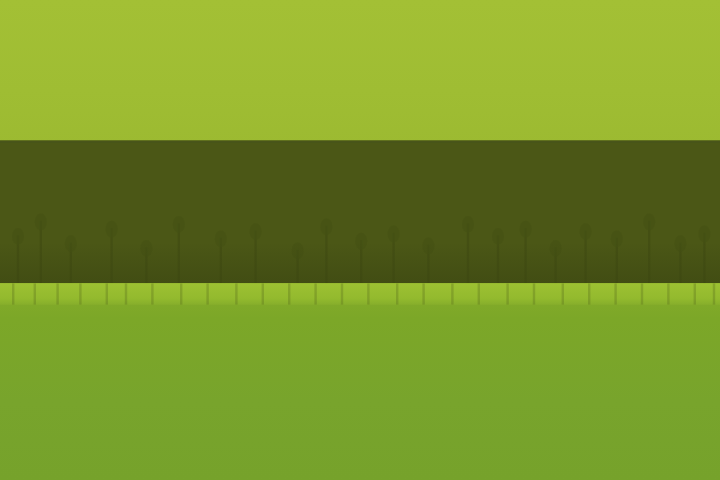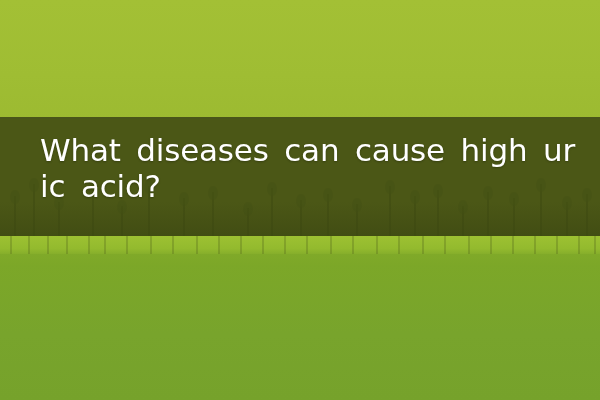--- a/index.html
+++ b/index.html
@@ -204,16 +204,14 @@
         <i style="left: 468px;"></i>
         <i style="left: 490px;"></i>
         <i style="left: 512px;"></i>
         <i style="left: 534px;"></i>
         <i style="left: 556px;"></i>
         <i style="left: 578px;"></i>
         <i style="left: 594px;"></i>
       </div>
   </div>
 
-  <div class="caption">What diseases can cause high ur
-ic acid?</div>
 
 </div>
 
 </body></html>

